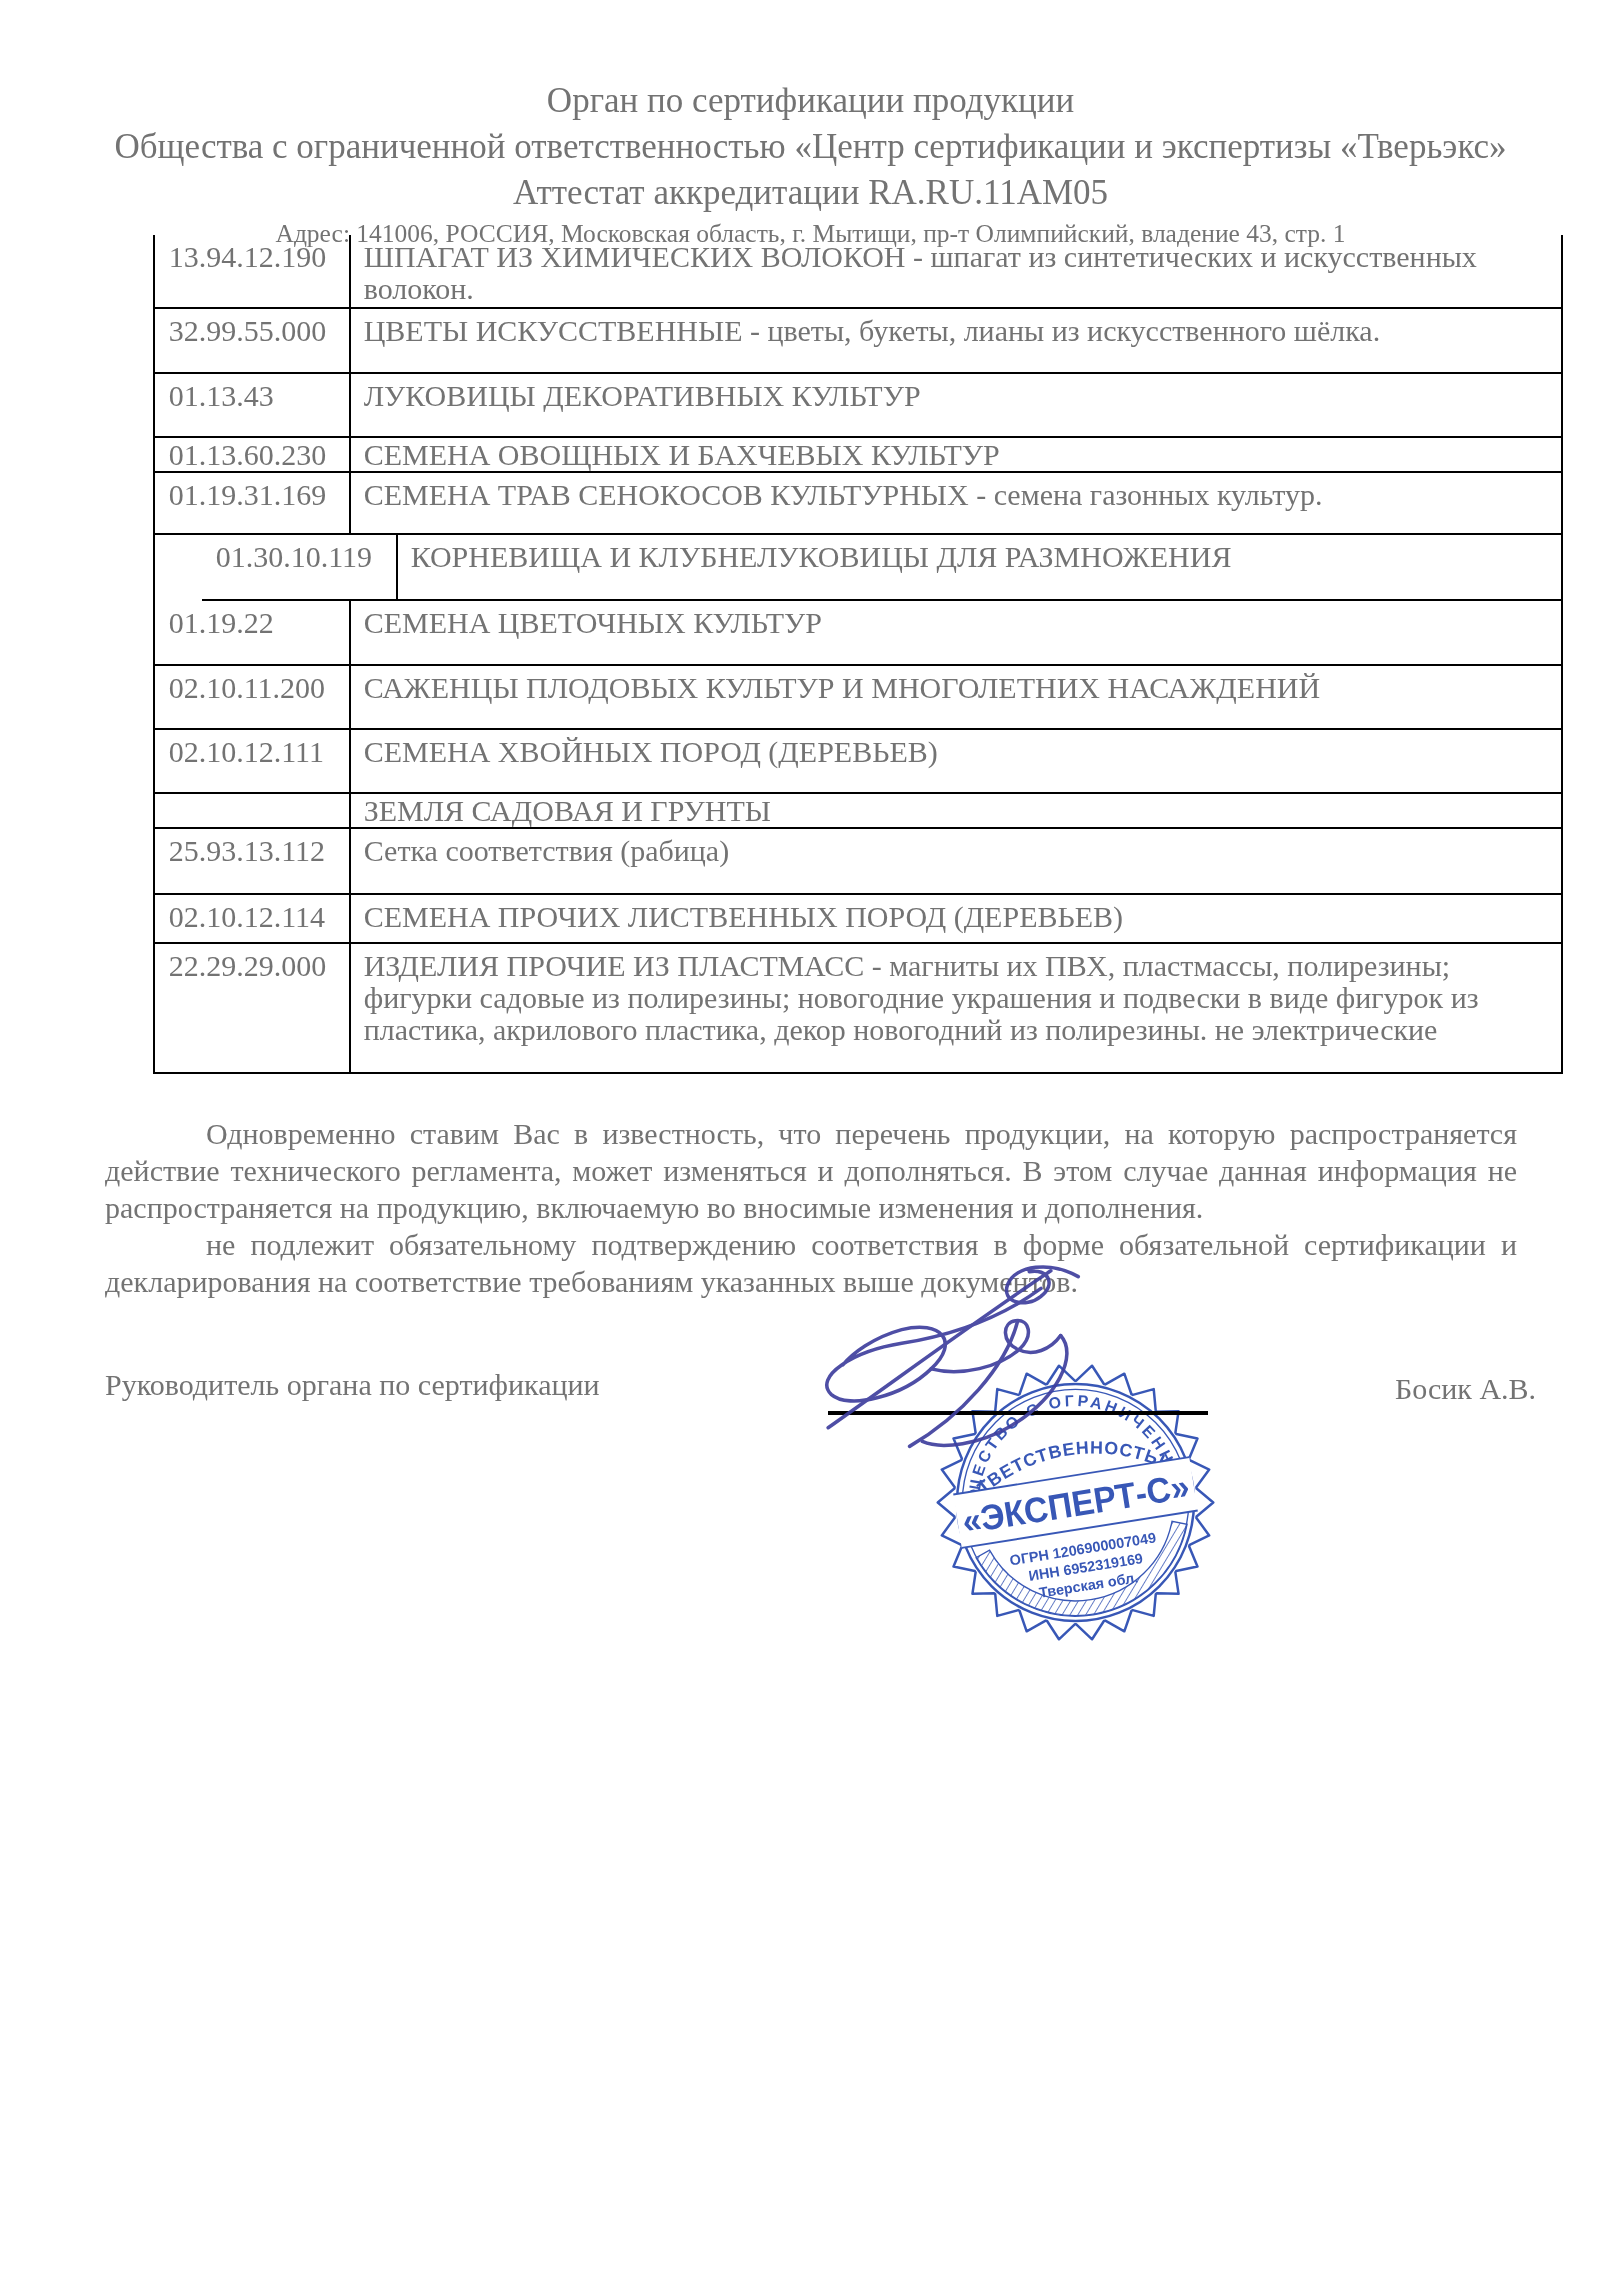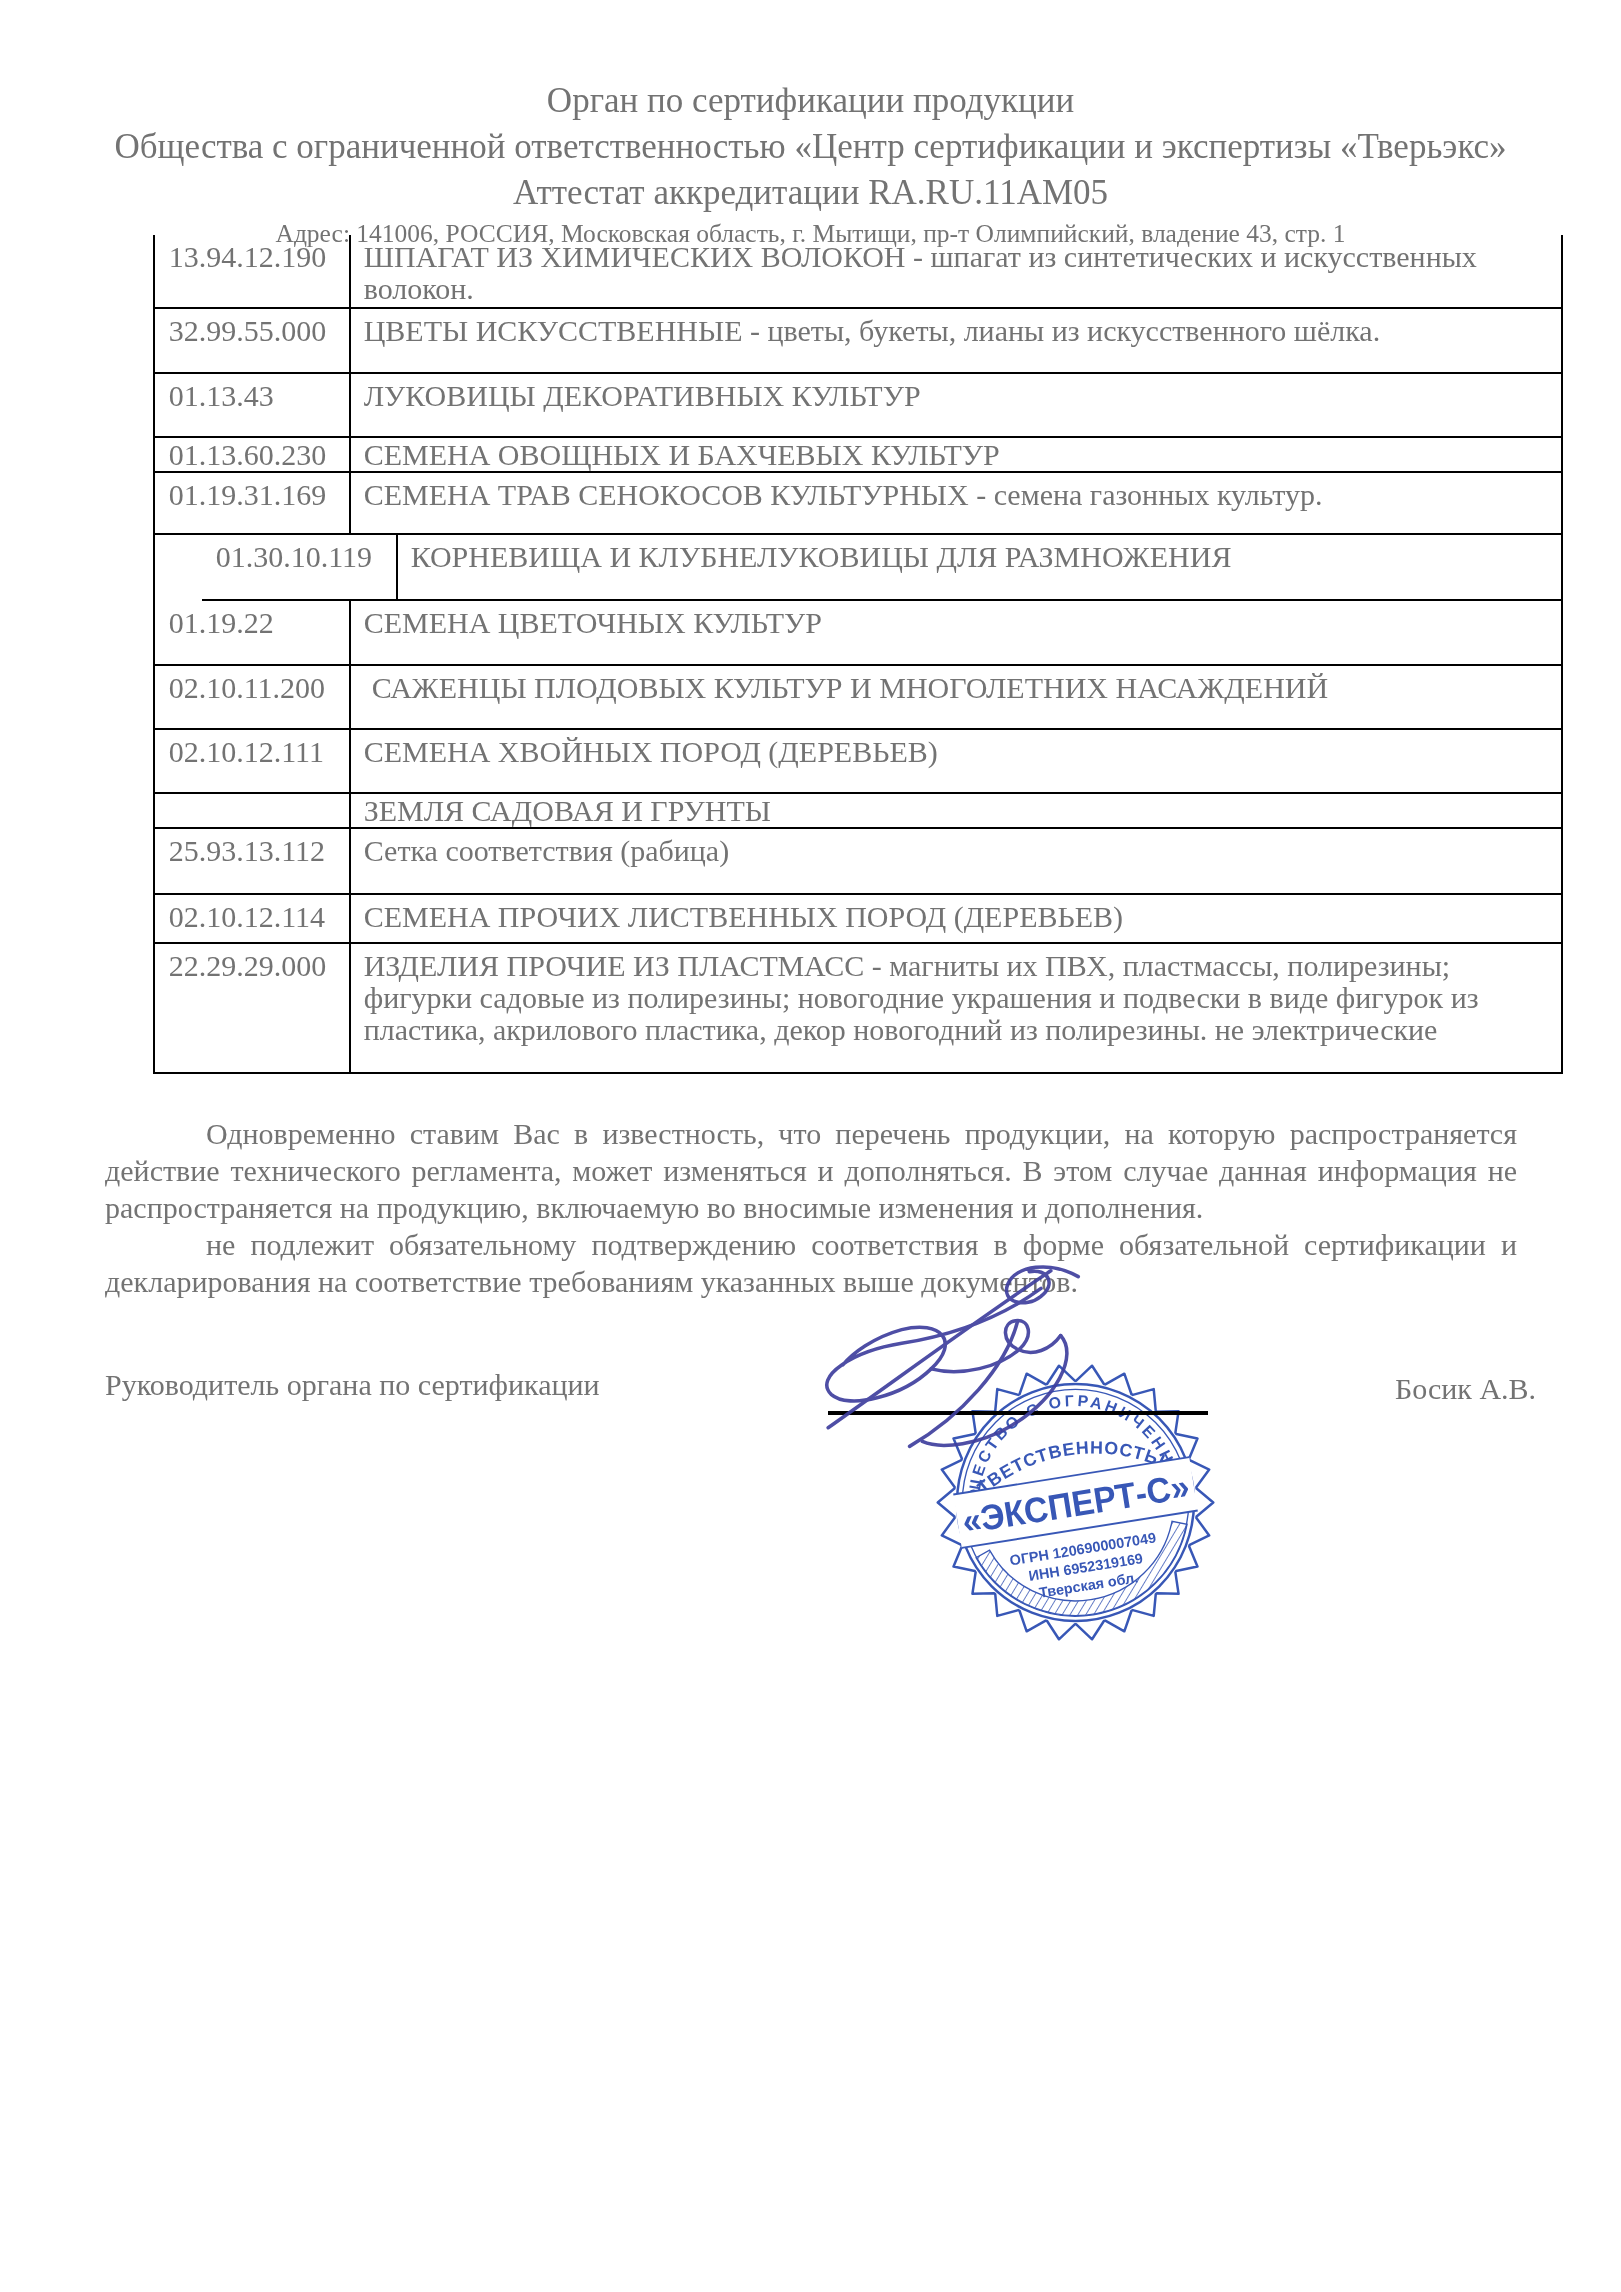--- a/index.html
+++ b/index.html
@@ -74,21 +74,21 @@
         <div class="tdesc">СЕМЕНА ТРАВ СЕНОКОСОВ КУЛЬТУРНЫХ - семена газонных культур.</div>
       </div>
       <div class="trow" style="height: 66px; margin-left: 47px;">
         <div class="tcode">01.30.10.119</div>
         <div class="tdesc">КОРНЕВИЩА И КЛУБНЕЛУКОВИЦЫ ДЛЯ РАЗМНОЖЕНИЯ</div>
       </div>
       <div class="trow" style="height: 65px;">
         <div class="tcode">01.19.22</div>
         <div class="tdesc">СЕМЕНА ЦВЕТОЧНЫХ КУЛЬТУР</div>
       </div>
-      <div class="trow" style="height: 64px; gap: 8px;">
+      <div class="trow" style="height: 64px;">
         <div class="tcode">02.10.11.200</div>
         <div class="tdesc">САЖЕНЦЫ ПЛОДОВЫХ КУЛЬТУР И МНОГОЛЕТНИХ НАСАЖДЕНИЙ</div>
       </div>
       <div class="trow" style="height: 64px;">
         <div class="tcode">02.10.12.111</div>
         <div class="tdesc">СЕМЕНА ХВОЙНЫХ ПОРОД (ДЕРЕВЬЕВ)</div>
       </div>
       <div class="trow tight" style="height: 35px;">
         <div class="tcode"></div>
         <div class="tdesc">ЗЕМЛЯ САДОВАЯ И ГРУНТЫ</div>

